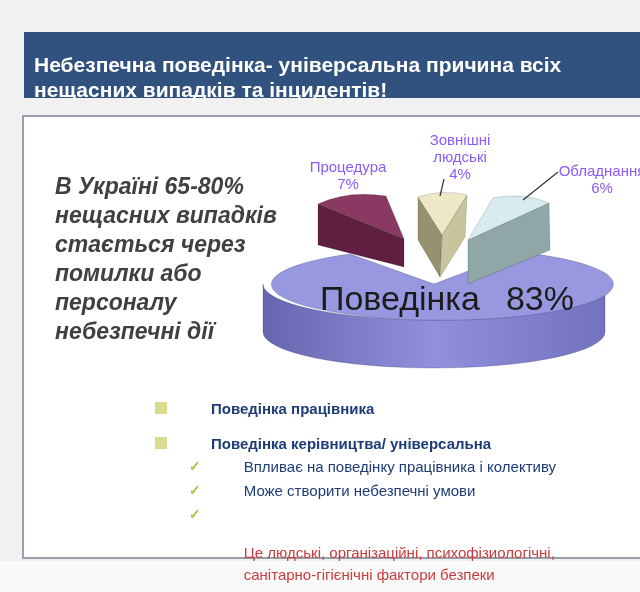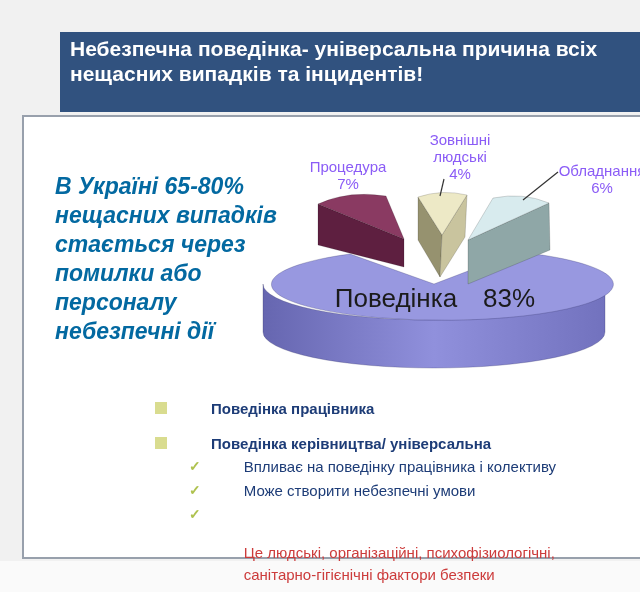--- a/index.html
+++ b/index.html
@@ -2,50 +2,50 @@
 <html><head>
 <meta charset="utf-8">
 <style>
   html,body{margin:0;padding:0;}
   body{
     width:640px;height:592px;position:relative;overflow:hidden;
     background:#F1F1F1;
     font-family:"Liberation Sans", sans-serif;
   }
   .title-bar{
-    position:absolute;left:24px;top:32px;right:0;height:80px;
+    position:absolute;left:24px;top:32px;right:0;height:66px;
     background:#31527F;color:#FFFFFF;
     font-weight:bold;font-size:21px;line-height:25px;
-    padding:4px 10px;box-sizing:border-box;margin-left:36px;
+    padding:20px 10px;box-sizing:border-box;
   }
   .content-box{
     position:absolute;left:22px;top:115px;right:0;height:444px;
     background:#FFFFFF;
     border:2px solid #98A0AC;border-right:none;
     box-sizing:border-box;
   }
   .bottom-strip{
     position:absolute;left:0;top:561px;right:0;bottom:0;background:#FAFAFA;
   }
   .intro{
     position:absolute;left:55px;top:172px;width:290px;
-    color:#0369a1;font-weight:bold;font-style:italic;
+    color:#404040;font-weight:bold;font-style:italic;
     font-size:23px;line-height:29px;
   }
   svg.chart{position:absolute;left:0;top:0;pointer-events:none;}
   .chart-label{
     position:absolute;text-align:center;color:#8b5cf6;
     font-size:15px;line-height:17px;
   }
   .lbl-procedure{left:300px;top:158px;width:96px;}
   .lbl-external{left:417px;top:131px;width:86px;}
   .lbl-equipment{left:556px;top:162px;width:92px;white-space:nowrap;}
   .lbl-behavior{
     position:absolute;left:320px;top:284px;width:230px;text-align:center;
-    color:#1B1B1B;font-size:26px;line-height:28px;white-space:nowrap;
+    color:#1B1B1B;font-size:34px;line-height:28px;white-space:nowrap;
   }
   .lbl-behavior .val{margin-left:26px;}
   .bullet-row{
     position:absolute;display:flex;align-items:flex-start;
     color:#1D3C77;font-size:15px;gap:35px;
   }
   .bullet-row.main{font-weight:bold;}
   .sq{
     width:12px;height:12px;background:#D9DC8F;
     margin:2px 9px 0 0;flex:0 0 auto;

